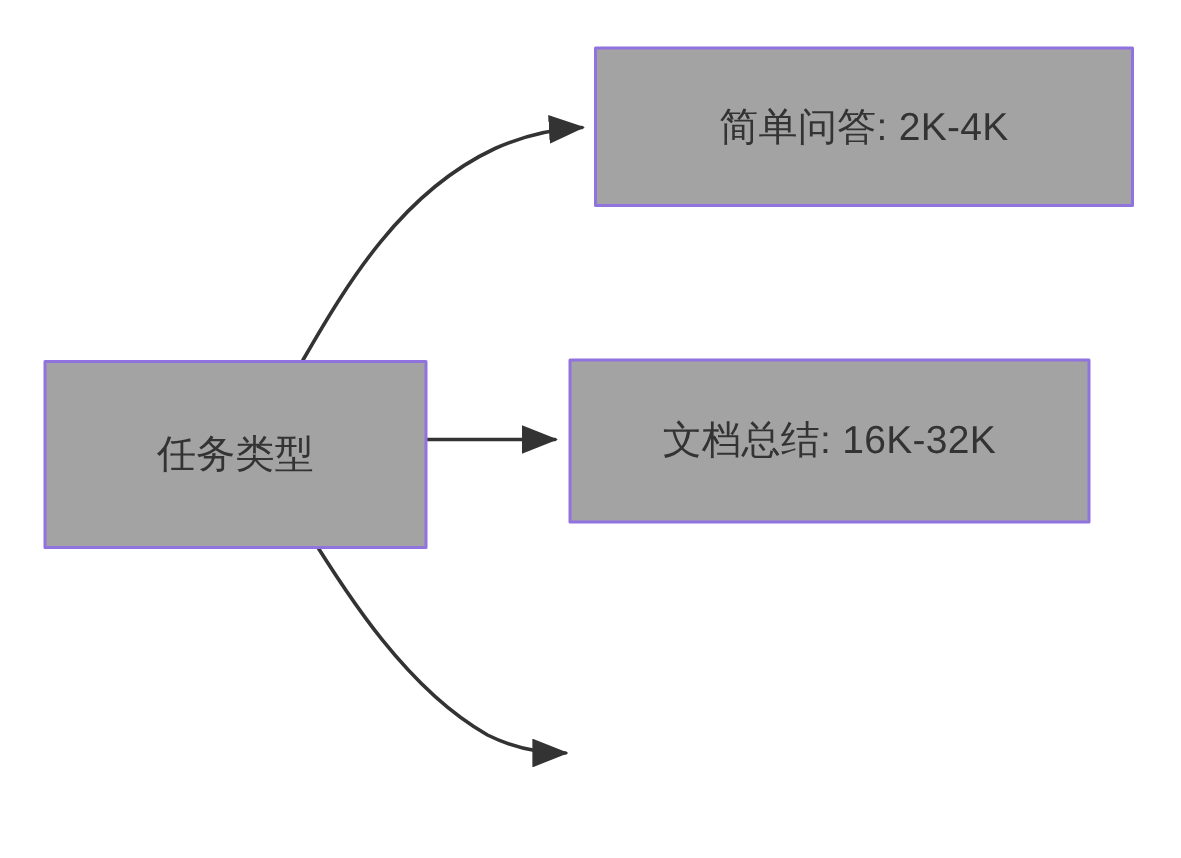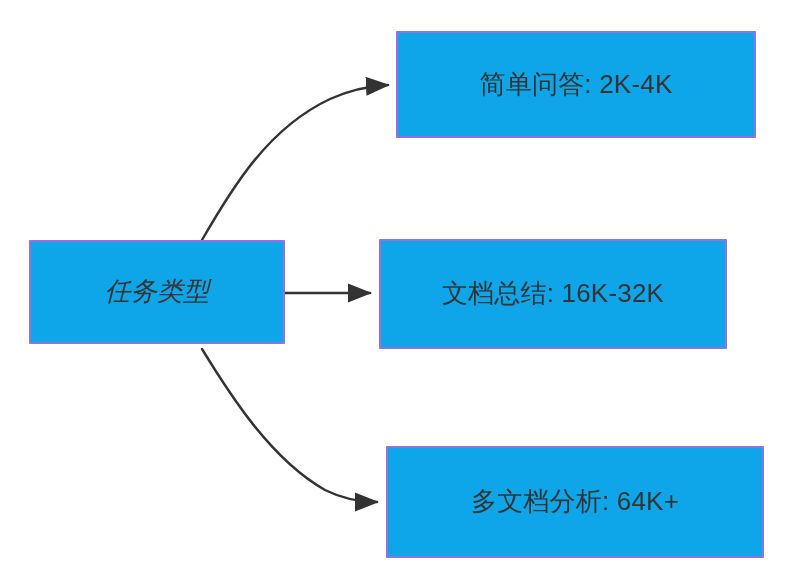--- a/index.html
+++ b/index.html
@@ -22,38 +22,38 @@
     position: absolute;
     left: 0;
     top: 0;
     width: 787px;
     height: 572px;
     pointer-events: none;
   }
   .node {
     position: absolute;
     box-sizing: border-box;
-    background: #0ea5e9;
+    background: #a3a3a3;
     border: 2px solid #9173e0;
     border-radius: 1px;
     display: flex;
     align-items: center;
     justify-content: center;
     z-index: 2;
   }
   .node-label {
     color: #333333;
     font-size: 26px;
     line-height: 1.2;
     letter-spacing: 0.2px;
     white-space: nowrap;
     text-align: center;
   }
   
-  #node-root      { left: 29px;  top: 240px; width: 256px; height: 104px; font-style: italic; }
+  #node-root      { left: 29px;  top: 240px; width: 256px; height: 126px; }
   #node-simple-qa { left: 396px; top: 31px;  width: 360px; height: 107px; }
   #node-doc-sum   { left: 379px; top: 239px; width: 348px; height: 110px; }
   #node-multi-doc { left: 386px; top: 446px; width: 378px; height: 112px; }
 </style>
 </head>
 <body>
 
 <div id="diagram-canvas">
 
   <svg id="edge-layer" viewBox="0 0 787 572" width="787" height="572" xmlns="http://www.w3.org/2000/svg">
@@ -75,17 +75,14 @@
   </div>
 
   <div class="node" id="node-simple-qa">
     <span class="node-label">简单问答: 2K-4K</span>
   </div>
 
   <div class="node" id="node-doc-sum">
     <span class="node-label">文档总结: 16K-32K</span>
   </div>
 
-  <div class="node" id="node-multi-doc">
-    <span class="node-label">多文档分析: 64K+</span>
-  </div>
 
 </div>
 
 </body></html>

